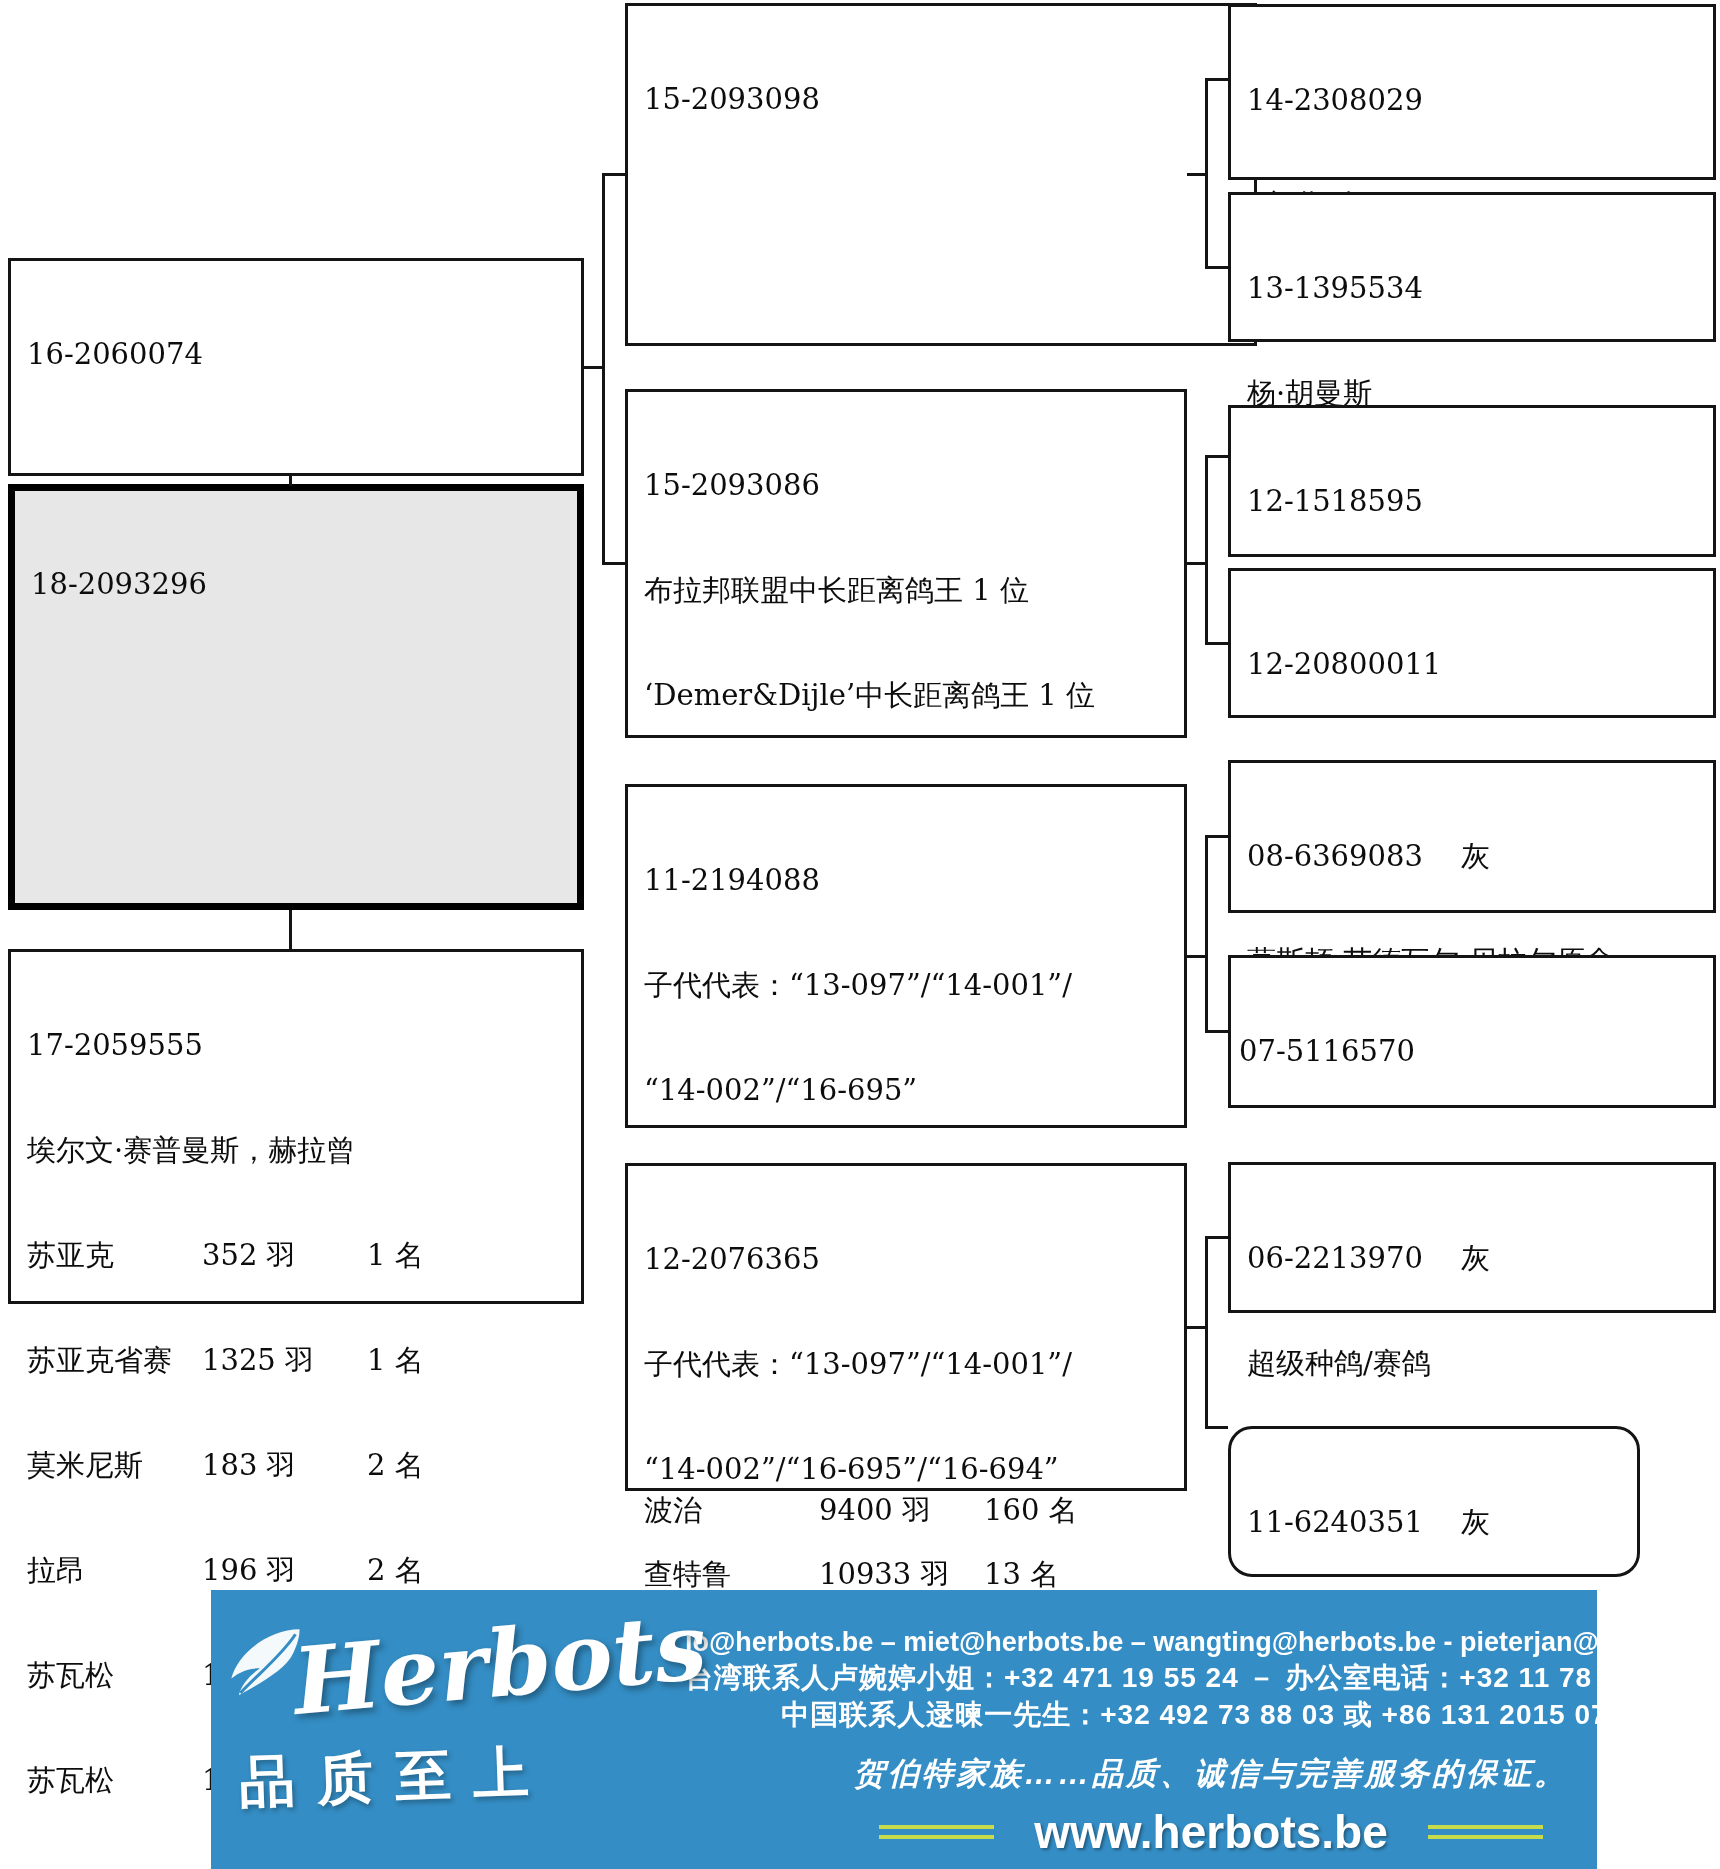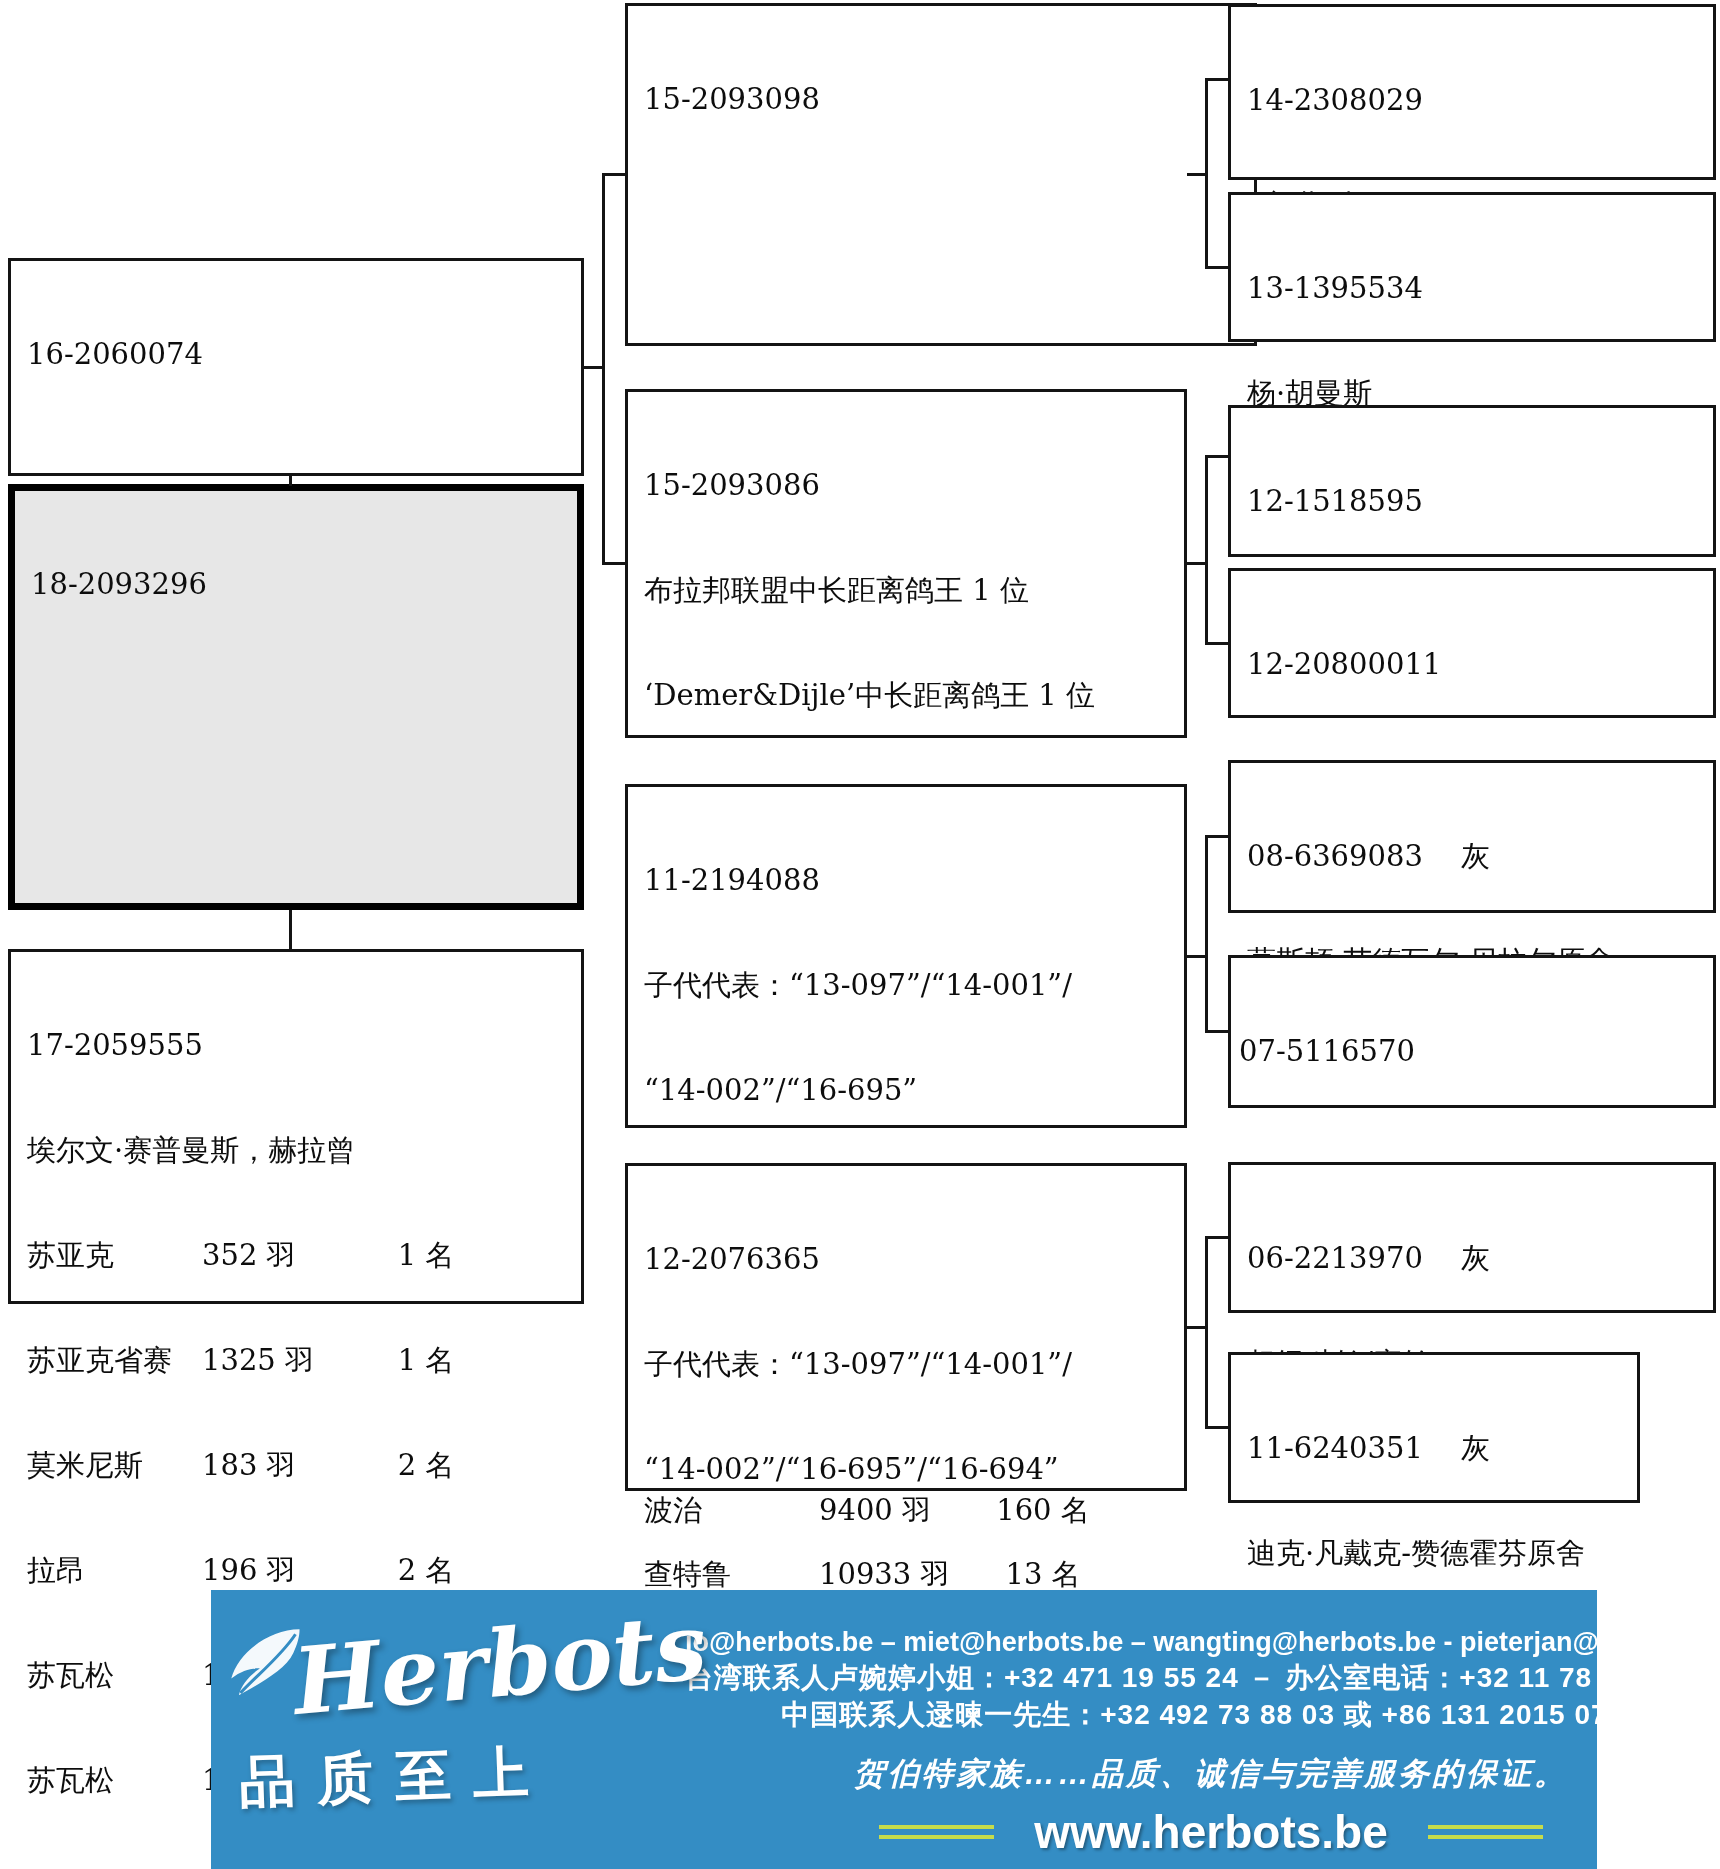--- a/index.html
+++ b/index.html
@@ -5,21 +5,21 @@
   html,body{margin:0;padding:0;background:#ffffff;}
   .stage{position:relative;width:1720px;height:1869px;background:#ffffff;overflow:hidden;
          font-family:"DejaVu Serif","Liberation Serif",serif;color:#0d0d0d;}
   .box{position:absolute;border:3px solid #141414;background:#ffffff;box-sizing:border-box;
        padding:6px 16px;font-size:29px;line-height:35px;white-space:pre;}
   .box.main{border:7px solid #000;background:#e7e7e7;}
   .title{white-space:pre;}
   .race{display:flex;white-space:pre;}
   .rp{flex:0 0 175px;}
   .rb{flex:0 0 165px;text-align:left;}
-  .rr{flex:0 0 118px;text-align:center;}
+  .rr{flex:0 0 118px;text-align:left;}
   .vl,.hl{position:absolute;background:#141414;}
   
   .banner{position:absolute;left:211px;top:1590px;width:1386px;height:279px;background:#348dc4;
           font-family:"Liberation Sans","DejaVu Sans",sans-serif;color:#fff;display:flex;}
   .banner-left{flex:0 0 470px;position:relative;}
   .logo-row{position:absolute;left:10px;top:28px;display:flex;align-items:center;}
   .logo-script{font-family:"DejaVu Serif","Liberation Serif",serif;font-style:italic;font-weight:bold;
                font-size:92px;line-height:92px;color:#ffffff;transform:rotate(-5deg);
                text-shadow:3px 4px 6px rgba(0,0,0,.35);}
   .logo-sub{position:absolute;left:28px;top:150px;font-size:56px;font-weight:bold;letter-spacing:22px;
@@ -174,21 +174,21 @@
     <div>葛斯顿·范德瓦尔-贝拉尔原舍</div>
   </div>
   <div class="box" style="left:1228px;top:955px;width:488px;height:153px;padding-left:8px;">
     <div class="title">07-5116570</div>
     <div></div>
   </div>
   <div class="box" style="left:1228px;top:1162px;width:488px;height:151px;">
     <div class="title">06-2213970　 灰</div>
     <div>超级种鸽/赛鸽</div>
   </div>
-  <div class="box" style="left:1228px;top:1352px;width:412px;height:151px;">
+  <div class="box" style="left:1228px;top:1426px;width:412px;height:151px;border-radius:24px;">
     <div class="title">11-6240351　 灰</div>
     <div>迪克·凡戴克-赞德霍芬原舍</div>
   </div>
 
   <div class="vl" style="left:289px;top:476px;width:3px;height:10px;"></div>
   <div class="vl" style="left:289px;top:910px;width:3px;height:41px;"></div>
 
   <div class="hl" style="left:584px;top:366px;width:21px;height:3px;"></div>
   <div class="vl" style="left:602px;top:173px;width:3px;height:392px;"></div>
   <div class="hl" style="left:602px;top:173px;width:23px;height:3px;"></div>

